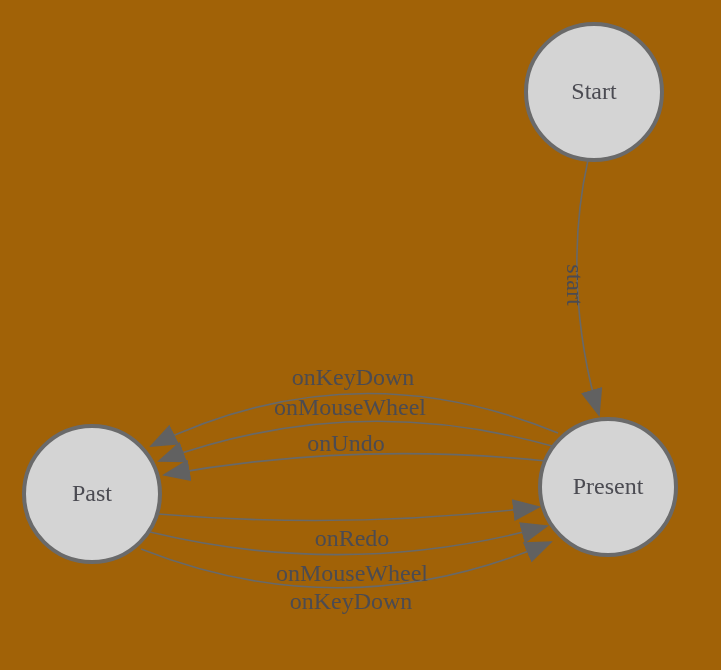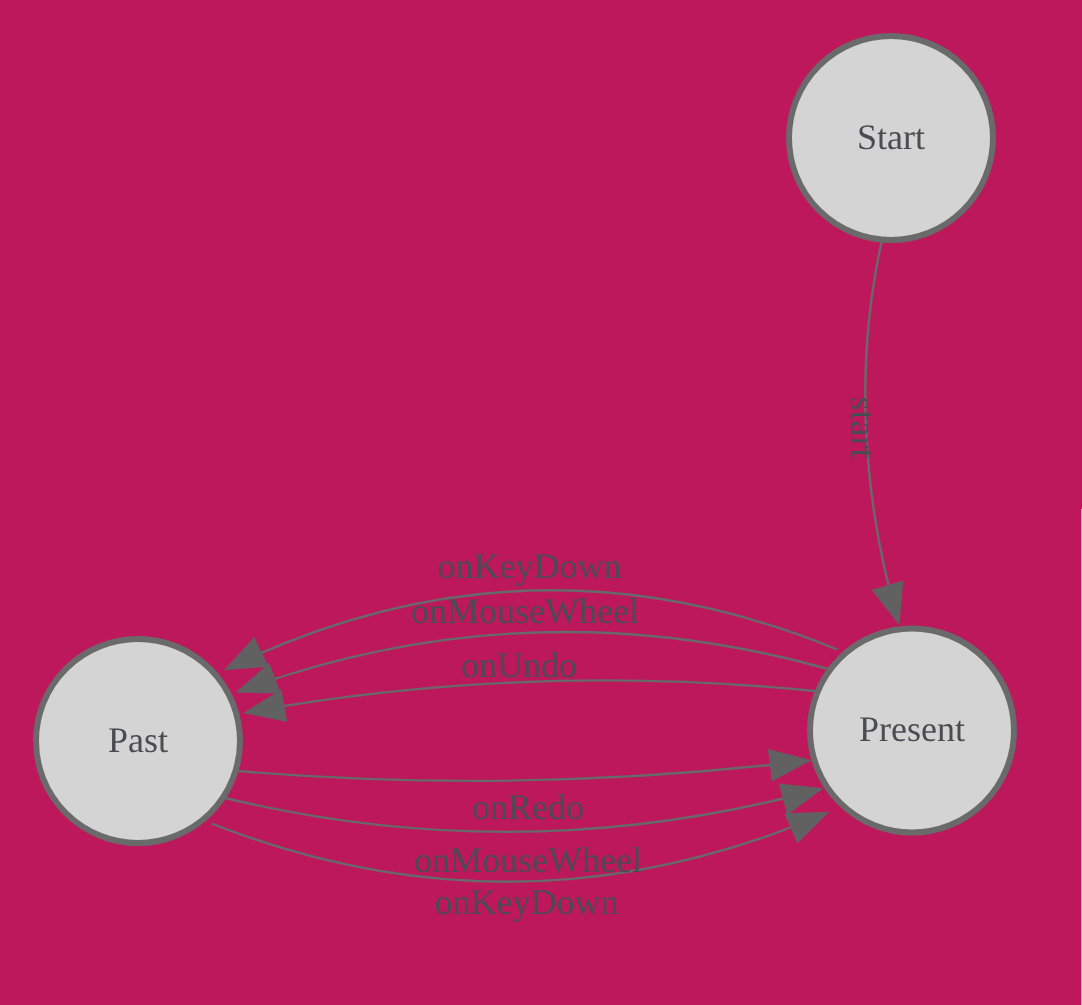--- a/index.html
+++ b/index.html
@@ -4,21 +4,21 @@
 <style>
   html, body {
     margin: 0;
     padding: 0;
     background: #ffffff;
   }
   .stage {
     position: relative;
     width: 721px;
     height: 670px;
-    background: #be185d;
+    background: #a16207;
     overflow: hidden;
   }
   .edge-path {
     fill: none;
     stroke: #67696a;
     stroke-width: 1.6px;
   }
   .node-circle {
     fill: #d4d4d4;
     stroke: #6a6a6a;

